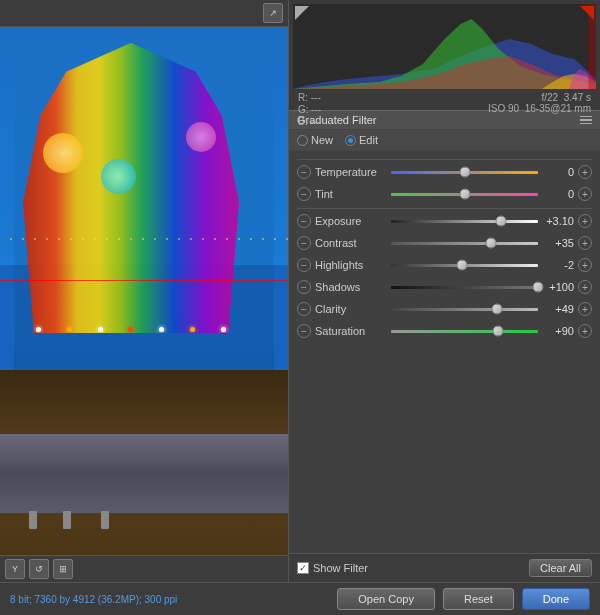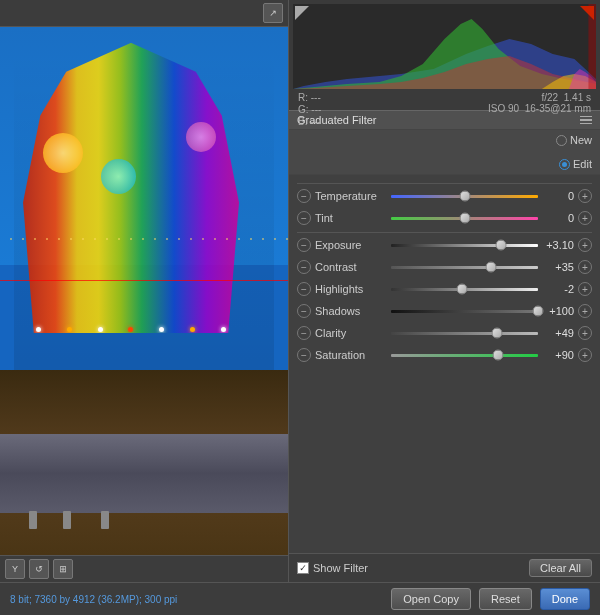--- a/index.html
+++ b/index.html
@@ -152,26 +152,25 @@
       padding: 3px 8px;
       display: flex;
       align-items: center;
       justify-content: space-between;
       font-size: 11px;
       color: #ddd;
     }
 
     .filter-options {
       display: flex;
-      align-items: flex-end;
+      align-items: center;
       gap: 12px;
       padding: 4px 8px;
       background: #484848;
       border-bottom: 1px solid #444;
-      flex-direction: column;
     }
 
     .radio-option {
       display: flex;
       align-items: center;
       gap: 3px;
       font-size: 11px;
       cursor: pointer;
     }
 
@@ -346,21 +345,21 @@
       color: #5599dd;
       cursor: pointer;
     }
 
     .action-buttons {
       display: flex;
       gap: 8px;
     }
 
     .action-btn {
-      padding: 4px 11px;
+      padding: 4px 20px;
       border-radius: 3px;
       font-size: 11px;
       cursor: pointer;
       border: 1px solid #888;
       background: linear-gradient(180deg, #686868, #4e4e4e);
       color: #ddd;
     }
 
     .action-btn.done {
       background: linear-gradient(180deg, #5a8ed4, #3a6ab4);
@@ -472,21 +471,21 @@
             <rect x="273" y="0" width="7" height="85" fill="rgba(180,0,0,0.4)"></rect>
           </svg>
         </div>
         <div class="rgb-info">
           <div class="rgb-left">
             <span><span>R:</span> <span>---</span></span>
             <span><span>G:</span> <span>---</span></span>
             <span><span>B:</span> <span>---</span></span>
           </div>
           <div class="rgb-right">
-            <div><span>f/22</span>&nbsp;&nbsp;<span>1.41 s</span></div>
+            <div><span>f/22</span>&nbsp;&nbsp;<span>3.47 s</span></div>
             <div><span>ISO 90</span>&nbsp;&nbsp;<span>16-35@21 mm</span></div>
           </div>
         </div>
       </div>
 
       <div class="filter-header">
         <span>Graduated Filter</span>
         <div class="three-lines-icon">
           <span></span>
             <span></span>

